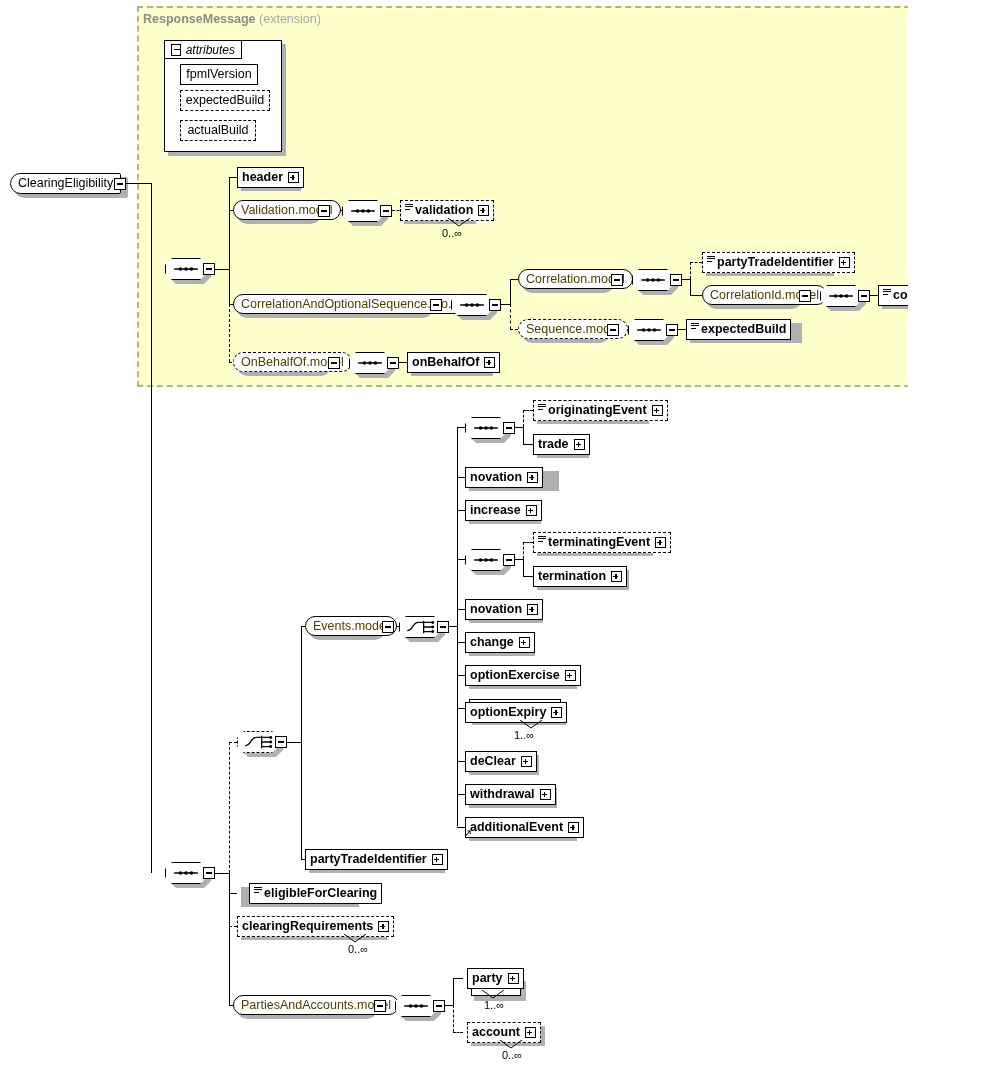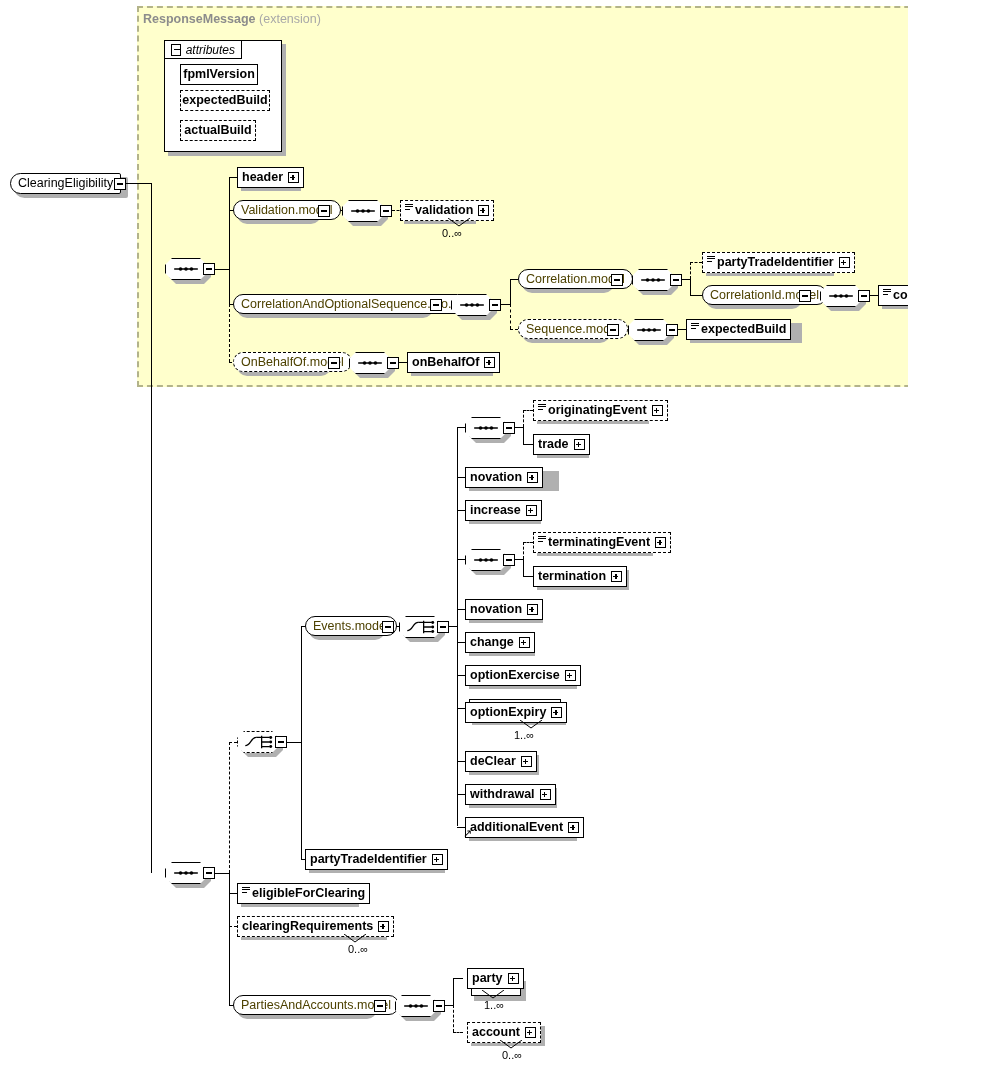--- a/index.html
+++ b/index.html
@@ -54,21 +54,21 @@
 
   
   .elem{
     border:1.6px solid #000;
     padding:2px 4px 2px 4px;
     height:21px;
     font-weight:bold;
     z-index:2;
   }
   .elem.opt{border:1.6px dashed #000;}
-  .elem.attr{font-weight:bold;}
+  .elem.attr{font-weight:normal;}
 
   
   .model{
     border:1.6px solid #000;
     border-radius:11px;
     padding:1px 7px;
     height:20px;
     color:#4d4100;
     z-index:2;
   }
@@ -620,21 +620,21 @@
 
   <div class="ln h" style="left:301px;top:859px;width:8px;"></div>
   <div class="shadow" style="left:309px;top:853px;width:136px;height:20px;"></div>
   <div class="node elem" style="left:305px;top:849px;">
     <span class="lbl">partyTradeIdentifier</span>
     <span class="tog-in"></span>
   </div>
 
   <div class="ln h" style="left:229px;top:893px;width:8px;"></div>
   <div class="shadow" style="left:241px;top:887px;width:118px;height:20px;"></div>
-  <div class="node elem" style="left:237px;top:883px;align-items:center;">
+  <div class="node elem" style="left:249px;top:883px;align-items:center;">
     <span class="tmark">
         <i></i>
         <i></i>
         <i></i>
       </span>
     <span class="lbl">eligibleForClearing</span>
   </div>
 
   <div class="dln h" style="left:229px;top:926px;width:8px;"></div>
   <div class="shadow" style="left:241px;top:920px;width:146px;height:20px;"></div>

